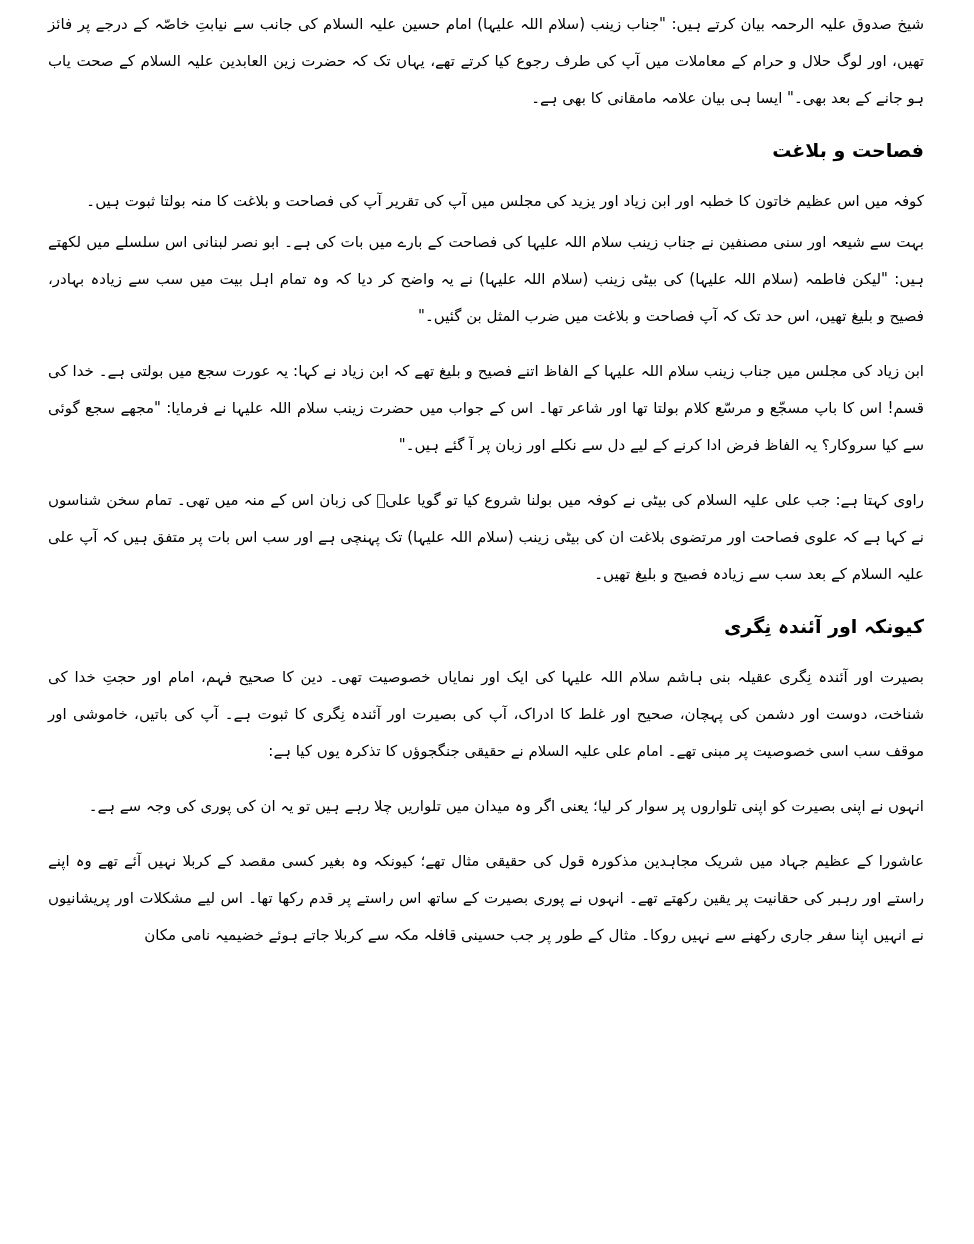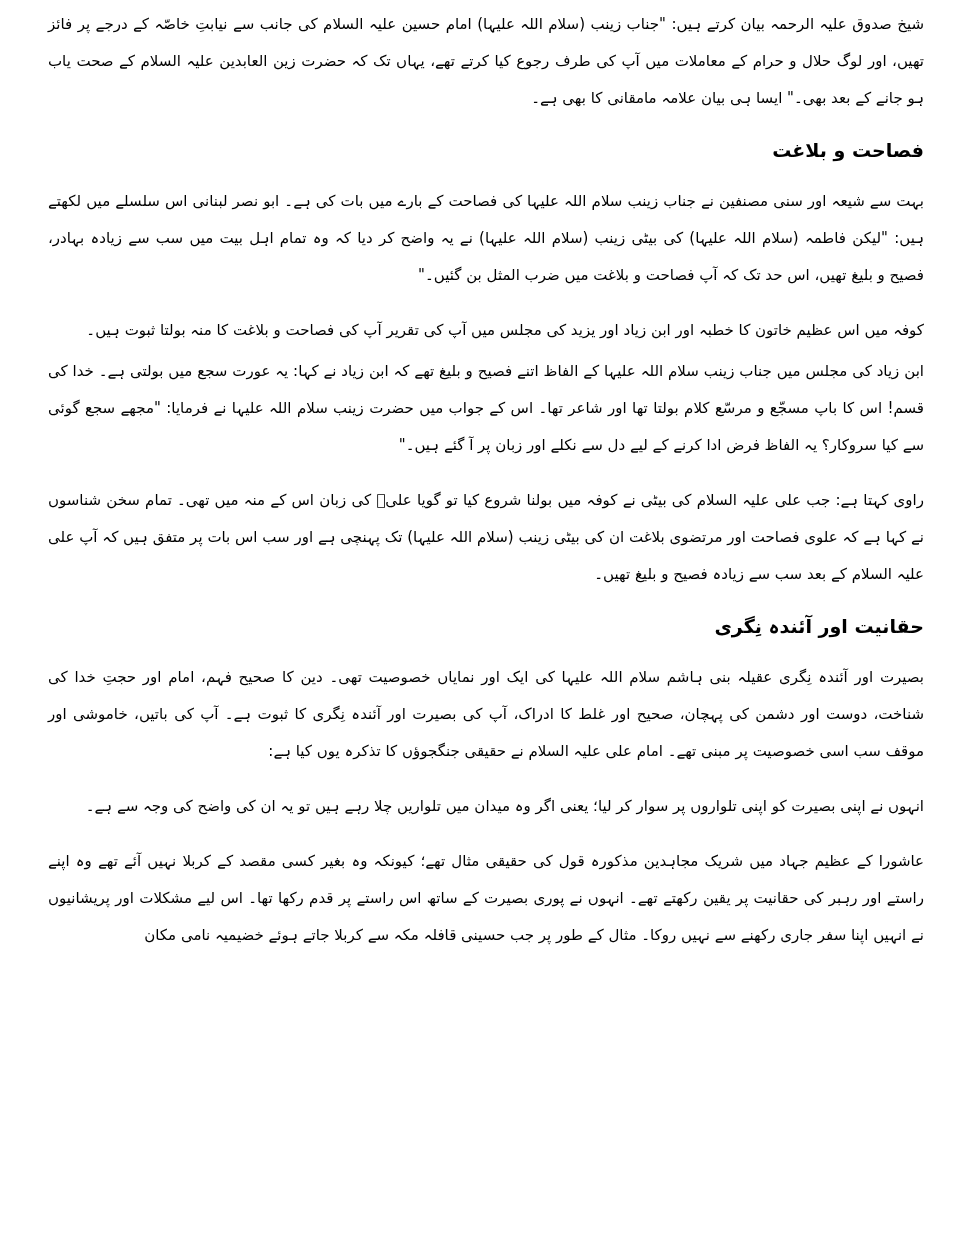--- a/index.html
+++ b/index.html
@@ -43,29 +43,29 @@
   </style>
 </head>
 <body>
 
 <div class="page">
 
   <p class="para">شیخ صدوق علیہ الرحمہ بیان کرتے ہیں: "جناب زینب (سلام اللہ علیہا) امام حسین علیہ السلام کی جانب سے نیابتِ خاصّہ کے درجے پر فائز تھیں، اور لوگ حلال و حرام کے معاملات میں آپ کی طرف رجوع کیا کرتے تھے، یہاں تک کہ حضرت زین العابدین علیہ السلام کے صحت یاب ہو جانے کے بعد بھی۔" ایسا ہی بیان علامہ مامقانی کا بھی ہے۔</p>
 
   <h2 class="heading">فصاحت و بلاغت</h2>
 
+  <p class="para tight">کوفہ میں اس عظیم خاتون کا خطبہ اور ابن زیاد اور یزید کی مجلس میں آپ کی تقریر آپ کی فصاحت و بلاغت کا منہ بولتا ثبوت ہیں۔</p>
+
   <p class="para">بہت سے شیعہ اور سنی مصنفین نے جناب زینب سلام اللہ علیہا کی فصاحت کے بارے میں بات کی ہے۔ ابو نصر لبنانی اس سلسلے میں لکھتے ہیں: "لیکن فاطمہ (سلام اللہ علیہا) کی بیٹی زینب (سلام اللہ علیہا) نے یہ واضح کر دیا کہ وہ تمام اہل بیت میں سب سے زیادہ بہادر، فصیح و بلیغ تھیں، اس حد تک کہ آپ فصاحت و بلاغت میں ضرب المثل بن گئیں۔"</p>
-
-  <p class="para tight">کوفہ میں اس عظیم خاتون کا خطبہ اور ابن زیاد اور یزید کی مجلس میں آپ کی تقریر آپ کی فصاحت و بلاغت کا منہ بولتا ثبوت ہیں۔</p>
 
   <p class="para">ابن زیاد کی مجلس میں جناب زینب سلام اللہ علیہا کے الفاظ اتنے فصیح و بلیغ تھے کہ ابن زیاد نے کہا: یہ عورت سجع میں بولتی ہے۔ خدا کی قسم! اس کا باپ مسجّع و مرسّع کلام بولتا تھا اور شاعر تھا۔ اس کے جواب میں حضرت زینب سلام اللہ علیہا نے فرمایا: "مجھے سجع گوئی سے کیا سروکار؟ یہ الفاظ فرض ادا کرنے کے لیے دل سے نکلے اور زبان پر آ گئے ہیں۔"</p>
 
   <p class="para">راوی کہتا ہے: جب علی علیہ السلام کی بیٹی نے کوفہ میں بولنا شروع کیا تو گویا علیؑ کی زبان اس کے منہ میں تھی۔ تمام سخن شناسوں نے کہا ہے کہ علوی فصاحت اور مرتضوی بلاغت ان کی بیٹی زینب (سلام اللہ علیہا) تک پہنچی ہے اور سب اس بات پر متفق ہیں کہ آپ علی علیہ السلام کے بعد سب سے زیادہ فصیح و بلیغ تھیں۔</p>
 
-  <h2 class="heading">حقانیت اور آئندہ نِگری</h2>
+  <h2 class="heading">کیونکہ اور آئندہ نِگری</h2>
 
   <p class="para">بصیرت اور آئندہ نِگری عقیلہ بنی ہاشم سلام اللہ علیہا کی ایک اور نمایاں خصوصیت تھی۔ دین کا صحیح فہم، امام اور حجتِ خدا کی شناخت، دوست اور دشمن کی پہچان، صحیح اور غلط کا ادراک، آپ کی بصیرت اور آئندہ نِگری کا ثبوت ہے۔ آپ کی باتیں، خاموشی اور موقف سب اسی خصوصیت پر مبنی تھے۔ امام علی علیہ السلام نے حقیقی جنگجوؤں کا تذکرہ یوں کیا ہے:</p>
 
-  <p class="para">انہوں نے اپنی بصیرت کو اپنی تلواروں پر سوار کر لیا؛ یعنی اگر وہ میدان میں تلواریں چلا رہے ہیں تو یہ ان کی واضح کی وجہ سے ہے۔</p>
+  <p class="para">انہوں نے اپنی بصیرت کو اپنی تلواروں پر سوار کر لیا؛ یعنی اگر وہ میدان میں تلواریں چلا رہے ہیں تو یہ ان کی پوری کی وجہ سے ہے۔</p>
 
   <p class="para">عاشورا کے عظیم جہاد میں شریک مجاہدین مذکورہ قول کی حقیقی مثال تھے؛ کیونکہ وہ بغیر کسی مقصد کے کربلا نہیں آئے تھے وہ اپنے راستے اور رہبر کی حقانیت پر یقین رکھتے تھے۔ انہوں نے پوری بصیرت کے ساتھ اس راستے پر قدم رکھا تھا۔ اس لیے مشکلات اور پریشانیوں نے انہیں اپنا سفر جاری رکھنے سے نہیں روکا۔ مثال کے طور پر جب حسینی قافلہ مکہ سے کربلا جاتے ہوئے خضیمیہ نامی مکان</p>
 
 </div>
 
 </body></html>

